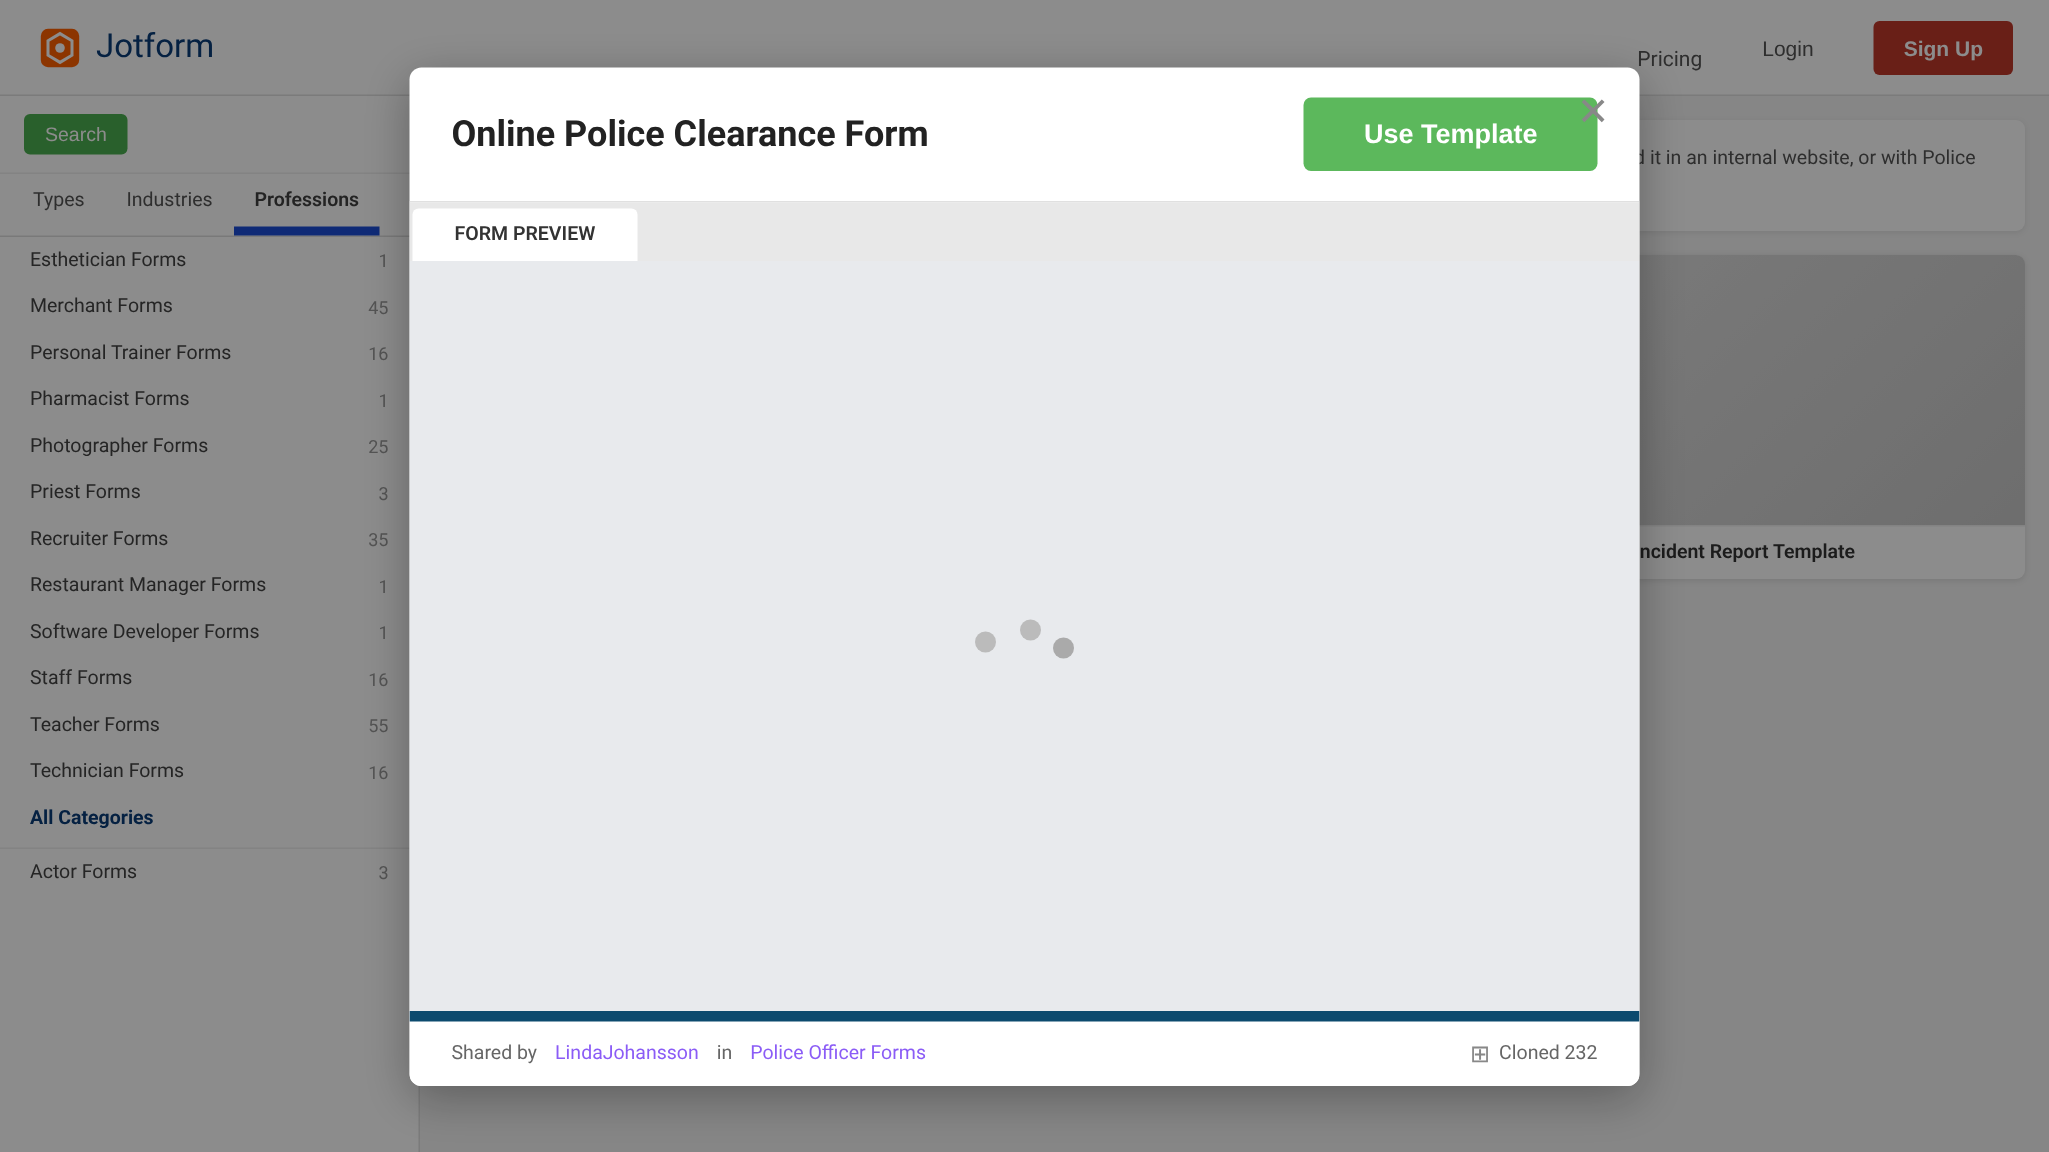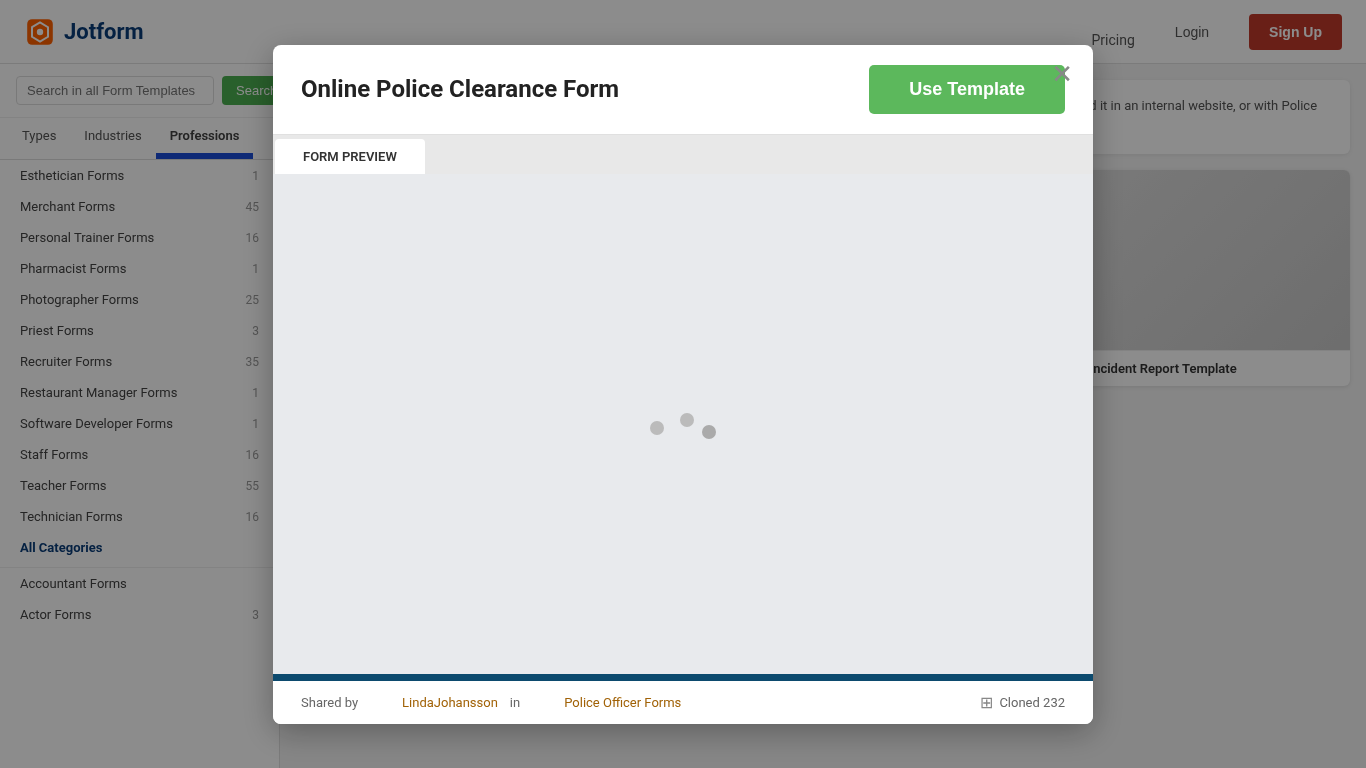--- a/index.html
+++ b/index.html
@@ -21,21 +21,21 @@
       align-items: center;
       gap: 8px;
       margin-right: 32px;
     }
     .logo-icon {
       width: 32px;
       height: 32px;
     }
     .logo-text {
       font-size: 22px;
-      font-weight: 700;
+      font-weight: 400;
       color: #0a3d79;
     }
     .navbar-spacer { flex: 1; }
     .navbar-links {
       display: flex;
       align-items: center;
       gap: 24px;
     }
     .navbar-link {
       color: #555;
@@ -269,23 +269,22 @@
       padding: 12px 28px;
       border-top: 7px solid #0c4a6e;
       font-size: 13px;
       color: #666;
       display: flex;
       align-items: center;
       gap: 12px;
       flex-shrink: 0;
     }
     .modal-footer a {
-      color: #a16207;
+      color: #8b5cf6;
       text-decoration: none;
-      margin-left: 32px;
     }
     .cloned-info {
       display: flex;
       align-items: center;
       gap: 6px;
       margin-left: auto;
     }
     .cloned-icon {
       color: #888;
       font-size: 16px;
@@ -357,21 +356,20 @@
     <a class="navbar-link">Pricing</a>
     <button class="btn-login">Login</button>
     <button class="btn-signup">Sign Up</button>
   </div>
 </nav>
 
 <div class="page-layout">
 
   <aside class="sidebar">
     <div class="search-bar">
-      <input class="search-input" type="text" placeholder="Search in all Form Templates" style="">
       <button class="search-btn">Search</button>
     </div>
     <div class="tabs-bar">
       <div class="tab-item">Types</div>
       <div class="tab-item">Industries</div>
       <div class="tab-item active">Professions</div>
     </div>
 
     <div>
       <div class="sidebar-item">
@@ -422,24 +420,20 @@
         <span>Technician Forms</span>
         <span class="count">16</span>
       </div>
       <div class="sidebar-item bold">
         <span>All Categories</span>
         <span class="count"></span>
       </div>
     </div>
 
     <div style="border-top:1px solid #eee; margin-top:4px;"></div>
-    <div class="sidebar-item">
-      <span>Accountant Forms</span>
-      <span class="count"></span>
-    </div>
     <div class="sidebar-item">
       <span>Actor Forms</span>
       <span class="count">3</span>
     </div>
   </aside>
 
   <main class="main-content">
 
     <div class="description-text">Choose from our Police Officer Forms. Choose a readymade form — simply drag and drop to add your field, and integrate with embedded it in an internal website, or with Police Officer Forms that</div>
 

